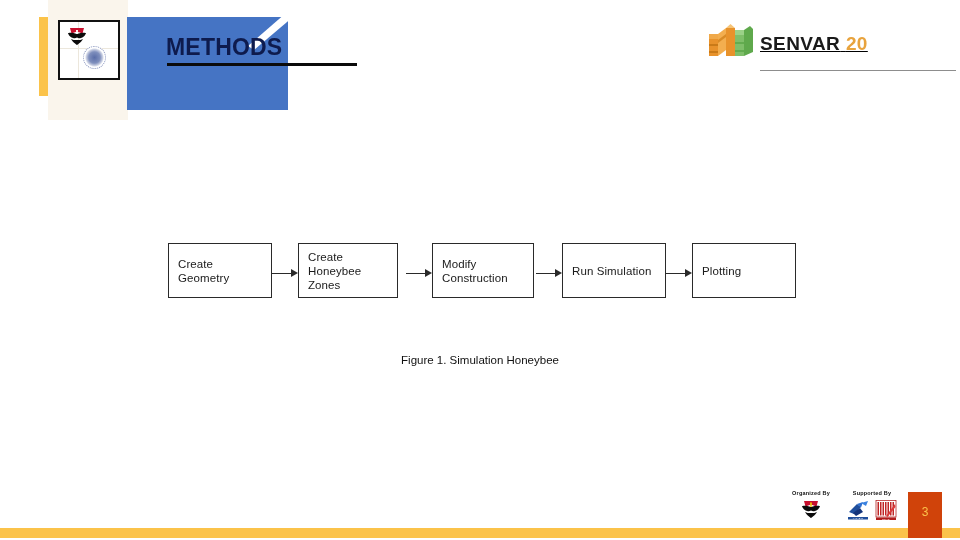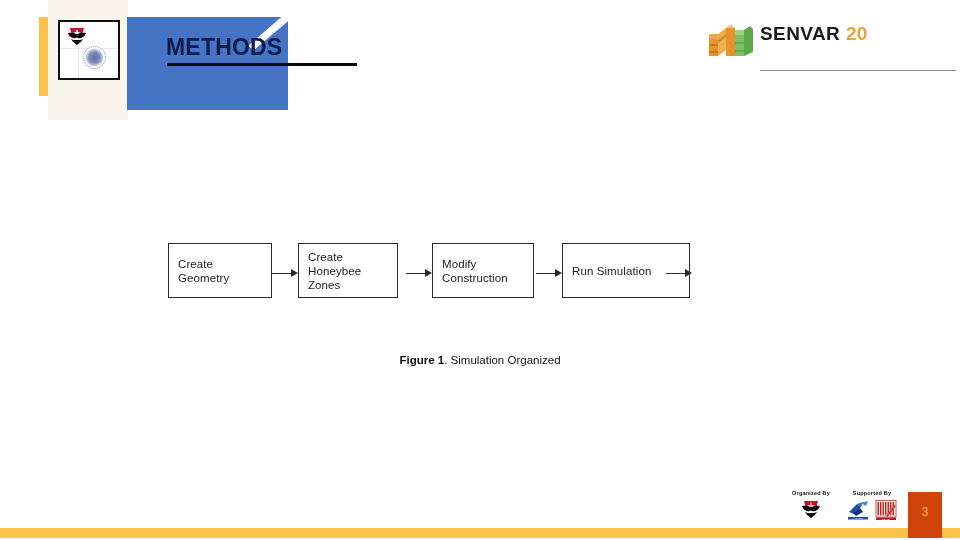--- a/index.html
+++ b/index.html
@@ -152,22 +152,23 @@
   .senvar-mark {
     position: absolute;
     left: 0;
     top: 2px;
     width: 48px;
     height: 48px;
   }
   .senvar-text {
     position: absolute;
     left: 53px;
-    top: 6px;
+    top: 16px;
     width: 196px;
+    text-decoration: underline;
   }
   .senvar-line1 {
     font-size: 19px;
     font-weight: bold;
     color: #1A1A1A;
     letter-spacing: 0.4px;
     line-height: 20px;
     white-space: nowrap;
   }
   .senvar-line1 .num { color: #E8A33D; }
@@ -243,21 +244,21 @@
 
   .fig-caption {
     position: absolute;
     left: 0;
     top: 354px;
     width: 960px;
     text-align: center;
     font-size: 11.5px;
     color: #111111;
   }
-  .fig-caption b { font-weight: bold; margin-top: 20px; }
+  .fig-caption b { font-weight: normal; margin-top: 20px; }
 
   
   .footer-logos {
     position: absolute;
     left: 783px;
     top: 490px;
     width: 120px;
     height: 45px;
   }
   .foot-col {
@@ -391,30 +392,33 @@
         <div class="head" style="left: 19px;"></div>
       </div>
       <div class="flow-box" style="left: 264px; width: 102px;">
         <div class="flow-label">Modify
 Construction</div>
       </div>
       <div class="flow-arrow" style="left: 368px; width: 26px;">
         <div class="shaft" style="width: 19px;"></div>
         <div class="head" style="left: 19px;"></div>
       </div>
-      <div class="flow-box" style="left: 394px; width: 128px;">
+      <div class="flow-box" style="left: 394px; width: 104px;">
         <div class="flow-label">Run Simulation</div>
       </div>
       <div class="flow-arrow" style="left: 498px; width: 26px;">
         <div class="shaft" style="width: 19px;"></div>
         <div class="head" style="left: 19px;"></div>
       </div>
+      <div class="flow-box" style="left: 524px; width: 104px;">
+        <div class="flow-label">Plotting</div>
+      </div>
     </div>
 
-  <div class="fig-caption"><b>Figure 1</b><span>. Simulation Organized</span></div>
+  <div class="fig-caption"><b>Figure 1</b><span>. Simulation Honeybee</span></div>
 
   <div class="footer-logos">
 
     <div class="foot-col" style="left:0px; width:56px;">
       <div class="foot-cap">Organized By</div>
       <div class="foot-marks">
         <svg width="22" height="22" viewBox="0 0 44 44">
           <path d="M8 4 L36 4 L33 15 L22 11 L11 15 Z" fill="#C8102E"></path>
           <path d="M4 14 C4 14 12 12 22 16 C32 12 40 14 40 14 C40 14 38 22 30 24 C24 25.5 22 23 22 23 C22 23 20 25.5 14 24 C6 22 4 14 4 14 Z" fill="#0B0B0B"></path>
           <path d="M10 26 C14 33 22 38 22 38 C22 38 30 33 34 26 C28 29 22 28 22 28 C22 28 16 29 10 26 Z" fill="#0B0B0B"></path>

